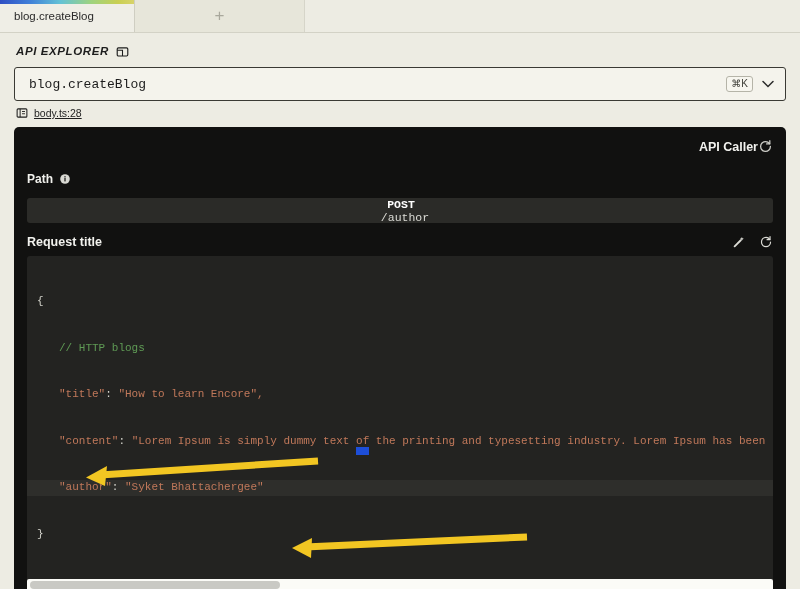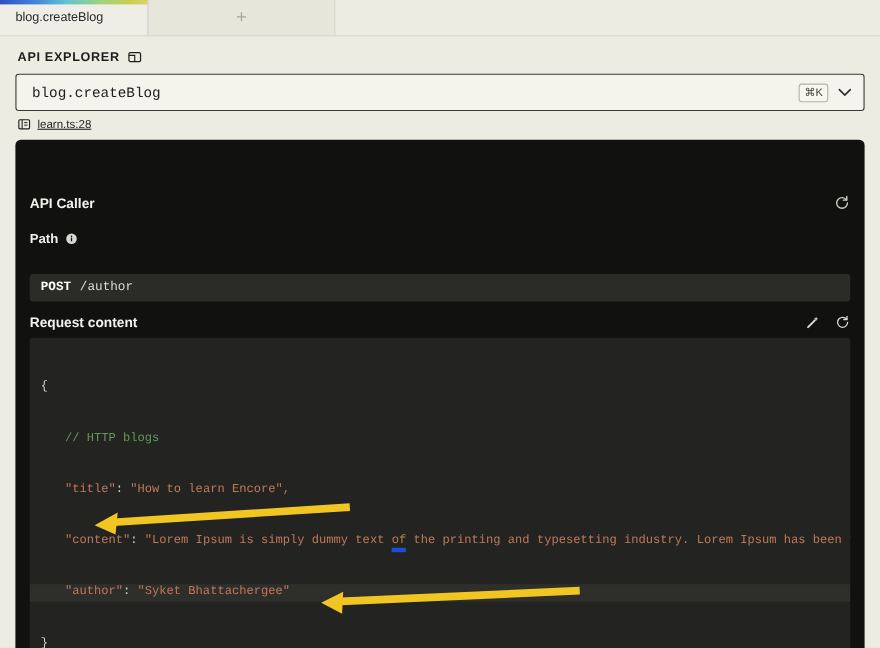--- a/index.html
+++ b/index.html
@@ -56,23 +56,23 @@
   .tabbar-underline {
     height: 1px;
     background: #d3d2c6;
   }
 
   
   .page { padding: 0 14px; }
 
   .explorer-head {
     display: flex;
-    align-items: center;
     gap: 7px;
     padding: 12px 2px 9px 2px;
+    font-style: italic;
   }
   .explorer-title {
     font-size: 11.5px;
     font-weight: bold;
     letter-spacing: 0.6px;
     color: #1d1d1d;
   }
   .icon { display: inline-flex; align-items: center; justify-content: center; }
 
   .selector {
@@ -124,49 +124,49 @@
   .panel {
     background: #111110;
     border-radius: 5px;
     padding: 12px 13px 13px 13px;
     color: #e8e8e4;
   }
 
   .panel-headrow {
     display: flex;
     align-items: center;
-    justify-content: space-between;
-    margin-top: 38px;
+    justify-content: flex-end;
   }
   .panel-title {
     font-size: 12.5px;
     font-weight: bold;
     color: #f2f2ee;
   }
   .sublabel {
     display: flex;
     align-items: center;
     gap: 6px;
     font-size: 12px;
     font-weight: bold;
     color: #f0f0ec;
     margin-top: 18px;
   }
 
   .path-field {
-    margin-top: 25px;
+    margin-top: 12px;
     background: #2b2b28;
     border-radius: 3px;
     height: 25px;
     display: flex;
     align-items: center;
     padding-left: 10px;
     font-family: "Liberation Mono", monospace;
     font-size: 11.5px;
     color: #dcdcd6;
+    flex-direction: column;
   }
   .path-method { font-weight: bold; color: #ffffff; margin-right: 8px; }
 
   .editor-headrow {
     display: flex;
     align-items: center;
     justify-content: space-between;
     margin-top: 12px;
   }
   .editor-icons { display: flex; align-items: center; gap: 13px; }
@@ -183,21 +183,21 @@
     white-space: pre;
   }
   .editor-line { padding: 0 10px; color: #d4d4cc; }
   .editor-line.hl { background: #2e2e2b; }
   .ind { padding-left: 22px; }
   .c-comment { color: #5f9a55; }
   .c-key { color: #c0785a; }
   .c-str { color: #c0785a; }
   .c-punc { color: #d4d4cc; }
   .spell {
-    border-bottom: 4px solid #1d4ed8;
+    border-bottom: 8px solid #1d4ed8;
     text-align: right;
   }
 
   .scrollbar {
     margin: 6px 0 0 0;
     height: 12px;
     background: #fbfbf7;
     border-radius: 2px;
     position: relative;
   }
@@ -255,21 +255,21 @@
   </div>
 
   <div class="srclink">
     <span class="icon">
       <svg width="12" height="12" viewBox="0 0 16 16">
         <rect x="1.5" y="2.5" width="13" height="11" rx="1.3" fill="none" stroke="#1f1f1f" stroke-width="1.4"></rect>
         <path d="M5.5 2.5 V13.5" fill="none" stroke="#1f1f1f" stroke-width="1.3"></path>
         <path d="M8 6 h4 M8 9 h4" stroke="#1f1f1f" stroke-width="1.2"></path>
       </svg>
     </span>
-    <span class="srclink-text">learn.ts:28</span>
+    <span class="srclink-text">body.ts:28</span>
   </div>
 
   <div class="panel">
 
     <div class="panel-headrow">
       <span class="panel-title">API Caller</span>
       <span class="icon">
         <svg width="15" height="15" viewBox="0 0 16 16">
           <path d="M13.2 8 A5.2 5.2 0 1 1 8 2.8 A5.2 5.2 0 0 1 12.3 5" fill="none" stroke="#cfcfc9" stroke-width="1.35" stroke-linecap="round"></path>
           <path d="M12.6 1.8 L12.6 5.3 L9.2 5.3" fill="none" stroke="#cfcfc9" stroke-width="1.35" stroke-linecap="round" stroke-linejoin="round"></path>
@@ -287,21 +287,21 @@
         </svg>
       </span>
     </div>
 
     <div class="path-field">
       <span class="path-method">POST</span>
       <span>/author</span>
     </div>
 
     <div class="editor-headrow">
-      <span class="panel-title">Request content</span>
+      <span class="panel-title">Request title</span>
       <span class="editor-icons">
         <span class="icon">
           <svg width="14" height="14" viewBox="0 0 16 16">
             <path d="M3 13 L10 6" stroke="#dcdcd6" stroke-width="2.1" stroke-linecap="round"></path>
             <path d="M11.3 2.2 l0.7 1.5 1.5 0.7 -1.5 0.7 -0.7 1.5 -0.7 -1.5 -1.5 -0.7 1.5 -0.7z" fill="#dcdcd6"></path>
           </svg>
         </span>
         <span class="icon">
           <svg width="14" height="14" viewBox="0 0 16 16">
             <path d="M13.2 8 A5.2 5.2 0 1 1 8 2.8 A5.2 5.2 0 0 1 12.3 5" fill="none" stroke="#dcdcd6" stroke-width="1.35" stroke-linecap="round"></path>

